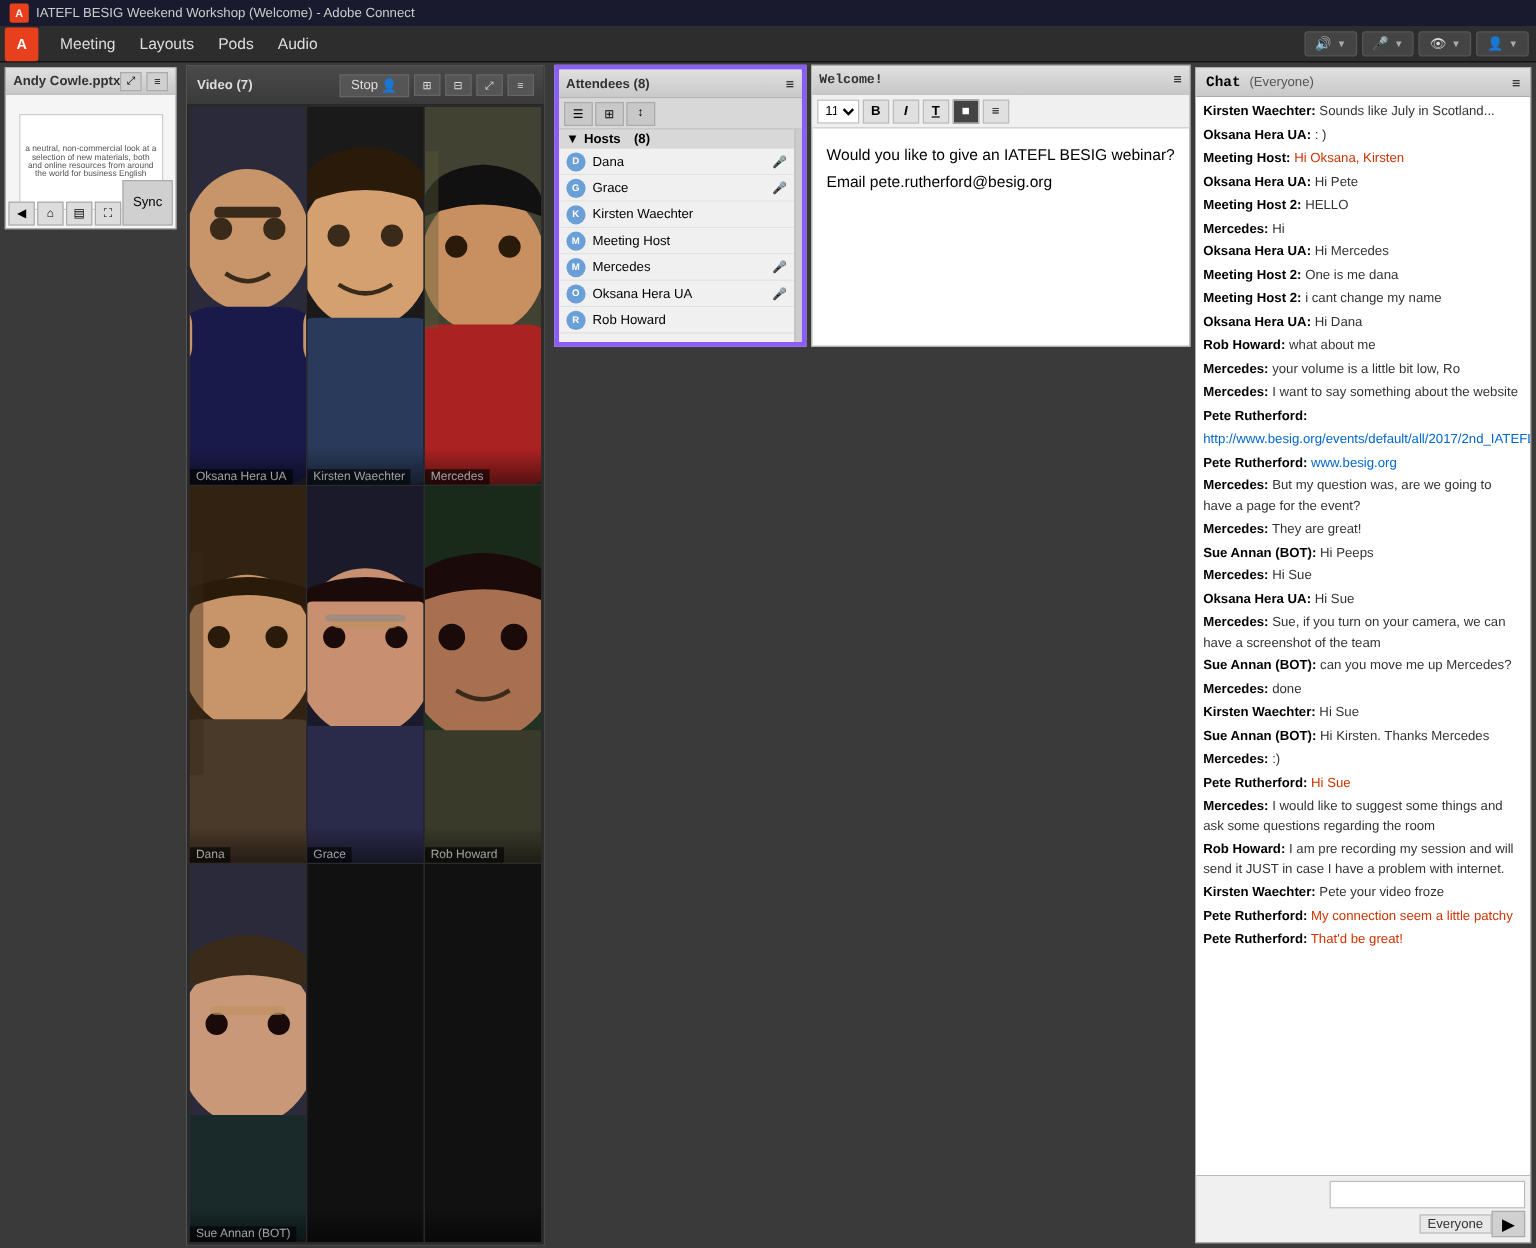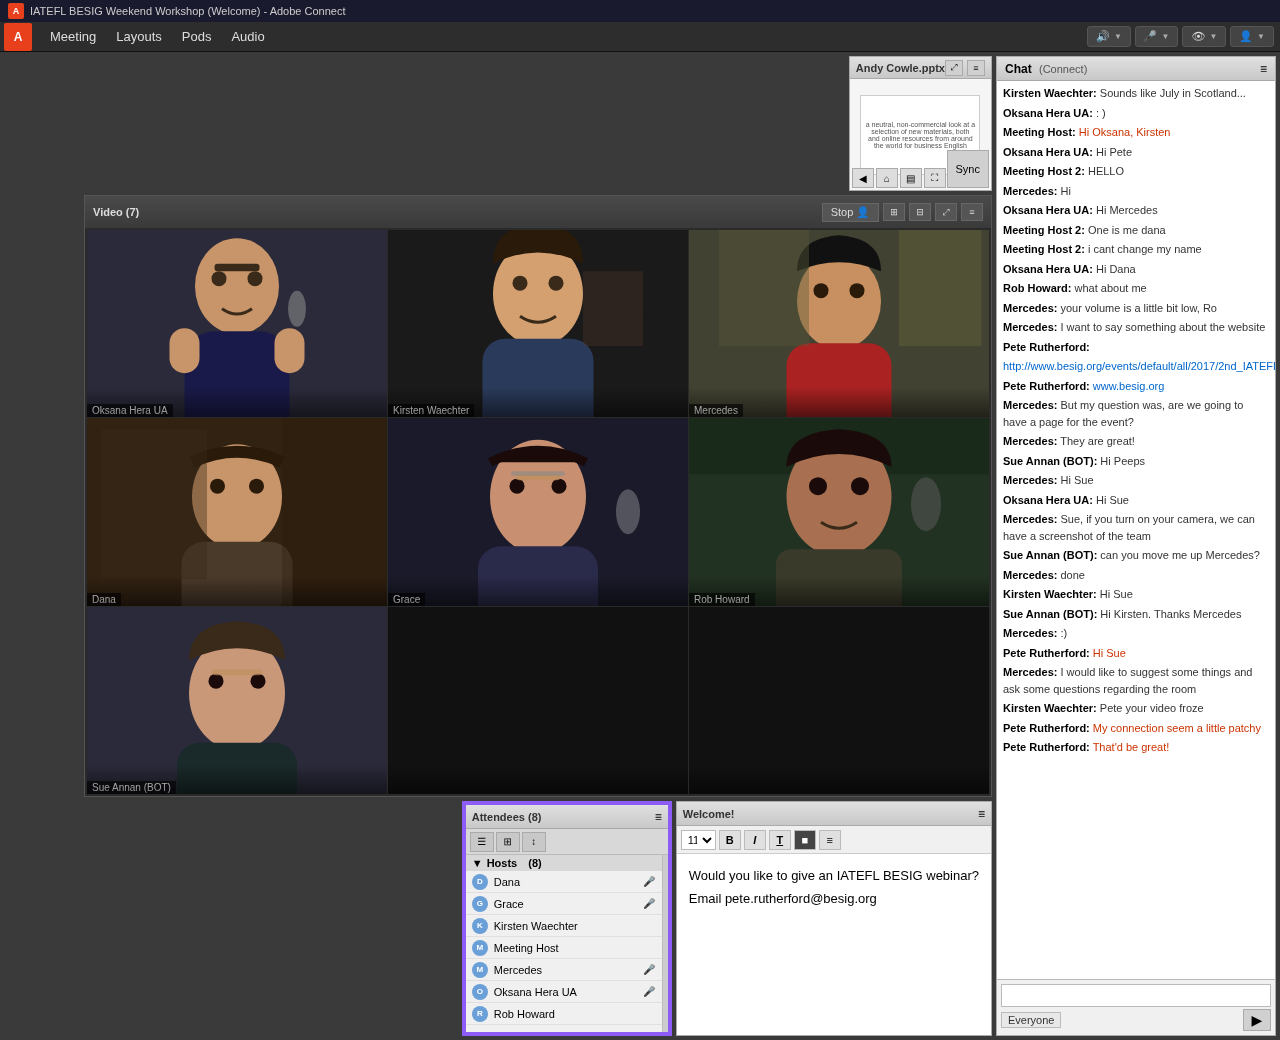--- a/index.html
+++ b/index.html
@@ -69,24 +69,23 @@
 
     #content-area {
       display: flex;
       flex: 1;
       overflow: hidden;
     }
 
     
     #left-col {
       display: flex;
-      flex-direction: column;
+      flex-direction: row;
       flex: 1;
       overflow: hidden;
-      align-items: flex-end;
     }
 
     
     #presentation-panel {
       background: #e8e8e8;
       border: 1px solid #aaa;
       margin: 4px 4px 2px 4px;
       height: 135px;
       display: flex;
       flex-direction: column;
@@ -337,20 +336,21 @@
 
     
     .welcome-header {
       background: linear-gradient(to bottom, #e0e0e0, #c8c8c8);
       border-bottom: 1px solid #aaa;
       height: 24px;
       display: flex;
       align-items: center;
       padding: 0 6px;
       justify-content: space-between;
+      font-family: Liberation Mono, monospace;
     }
     .welcome-toolbar {
       background: #f0f0f0;
       border-bottom: 1px solid #ccc;
       height: 28px;
       display: flex;
       align-items: center;
       padding: 0 4px;
       gap: 3px;
     }
@@ -388,40 +388,41 @@
     }
     .chat-header {
       background: linear-gradient(to bottom, #e0e0e0, #c8c8c8);
       border-bottom: 1px solid #aaa;
       height: 24px;
       display: flex;
       align-items: center;
       padding: 0 8px;
       justify-content: space-between;
     }
-    .chat-title { font-size: 12px; font-weight: bold; }
+    .chat-title { font-size: 12px; font-weight: bold; font-family: Liberation Mono, monospace; }
     .chat-everyone { font-size: 11px; color: #555; margin-left: 4px; }
     .chat-messages {
       flex: 1;
       overflow-y: auto;
       background: white;
       padding: 4px 6px;
       font-size: 11px;
       line-height: 1.5;
     }
     .chat-msg { margin-bottom: 3px; }
     .chat-msg .sender { font-weight: bold; }
     .chat-msg .text { color: #333; }
     .chat-link { color: #0066cc; text-decoration: none; }
     .chat-input-area {
       background: #f0f0f0;
       border-top: 1px solid #bbb;
       height: 56px;
       display: flex;
       flex-direction: column;
+      align-items: flex-end;
     }
     .chat-input {
       flex: 1;
       border: 1px solid #bbb;
       margin: 4px 4px 2px 4px;
       padding: 3px;
       font-size: 11px;
       background: white;
       resize: none;
       outline: none;
@@ -737,21 +738,21 @@
             </div>
           </div>
         </div>
       </div>
     </div>
 
     <div id="chat-panel">
       <div class="chat-header">
         <div>
           <span class="chat-title">Chat</span>
-          <span class="chat-everyone">(Connect)</span>
+          <span class="chat-everyone">(Everyone)</span>
         </div>
         <div style="cursor:pointer;font-size:12px;">≡</div>
       </div>
       <div class="chat-messages" id="chat-messages-container">
 
           <div class="chat-msg"><span class="sender">Kirsten Waechter:</span><span class="text"> Sounds like July in Scotland...</span></div>
           <div class="chat-msg"><span class="sender">Oksana Hera UA:</span><span class="text"> : )</span></div>
           <div class="chat-msg"><span class="sender">Meeting Host:</span><span style="color: rgb(204, 51, 0);"> Hi Oksana, Kirsten</span></div>
           <div class="chat-msg"><span class="sender">Oksana Hera UA:</span><span class="text"> Hi Pete</span></div>
           <div class="chat-msg"><span class="sender">Meeting Host 2:</span><span class="text"> HELLO</span></div>
@@ -772,20 +773,21 @@
           <div class="chat-msg"><span class="sender">Mercedes:</span><span class="text"> Hi Sue</span></div>
           <div class="chat-msg"><span class="sender">Oksana Hera UA:</span><span class="text"> Hi Sue</span></div>
           <div class="chat-msg"><span class="sender">Mercedes:</span><span class="text"> Sue, if you turn on your camera, we can have a screenshot of the team</span></div>
           <div class="chat-msg"><span class="sender">Sue Annan (BOT):</span><span class="text"> can you move me up Mercedes?</span></div>
           <div class="chat-msg"><span class="sender">Mercedes:</span><span class="text"> done</span></div>
           <div class="chat-msg"><span class="sender">Kirsten Waechter:</span><span class="text"> Hi Sue</span></div>
           <div class="chat-msg"><span class="sender">Sue Annan (BOT):</span><span class="text"> Hi Kirsten. Thanks Mercedes</span></div>
           <div class="chat-msg"><span class="sender">Mercedes:</span><span class="text"> :)</span></div>
           <div class="chat-msg"><span class="sender">Pete Rutherford:</span><span style="color: rgb(204, 51, 0);"> Hi Sue</span></div>
           <div class="chat-msg"><span class="sender">Mercedes:</span><span class="text"> I would like to suggest some things and ask some questions regarding the room</span></div>
+          <div class="chat-msg"><span class="sender">Rob Howard:</span><span class="text"> I am pre recording my session and will send it JUST in case I have a problem with internet.</span></div>
           <div class="chat-msg"><span class="sender">Kirsten Waechter:</span><span class="text"> Pete your video froze</span></div>
           <div class="chat-msg"><span class="sender">Pete Rutherford:</span><span style="color: rgb(204, 51, 0);"> My connection seem a little patchy</span></div>
           <div class="chat-msg"><span class="sender">Pete Rutherford:</span><span style="color: rgb(204, 51, 0);"> That'd be great!</span></div>
         </div>
       <div class="chat-input-area">
         <textarea class="chat-input" placeholder="" style=""></textarea>
         <div class="chat-bottom">
           <span class="chat-recipient">Everyone</span>
           <div class="send-btn">▶</div>
         </div>

